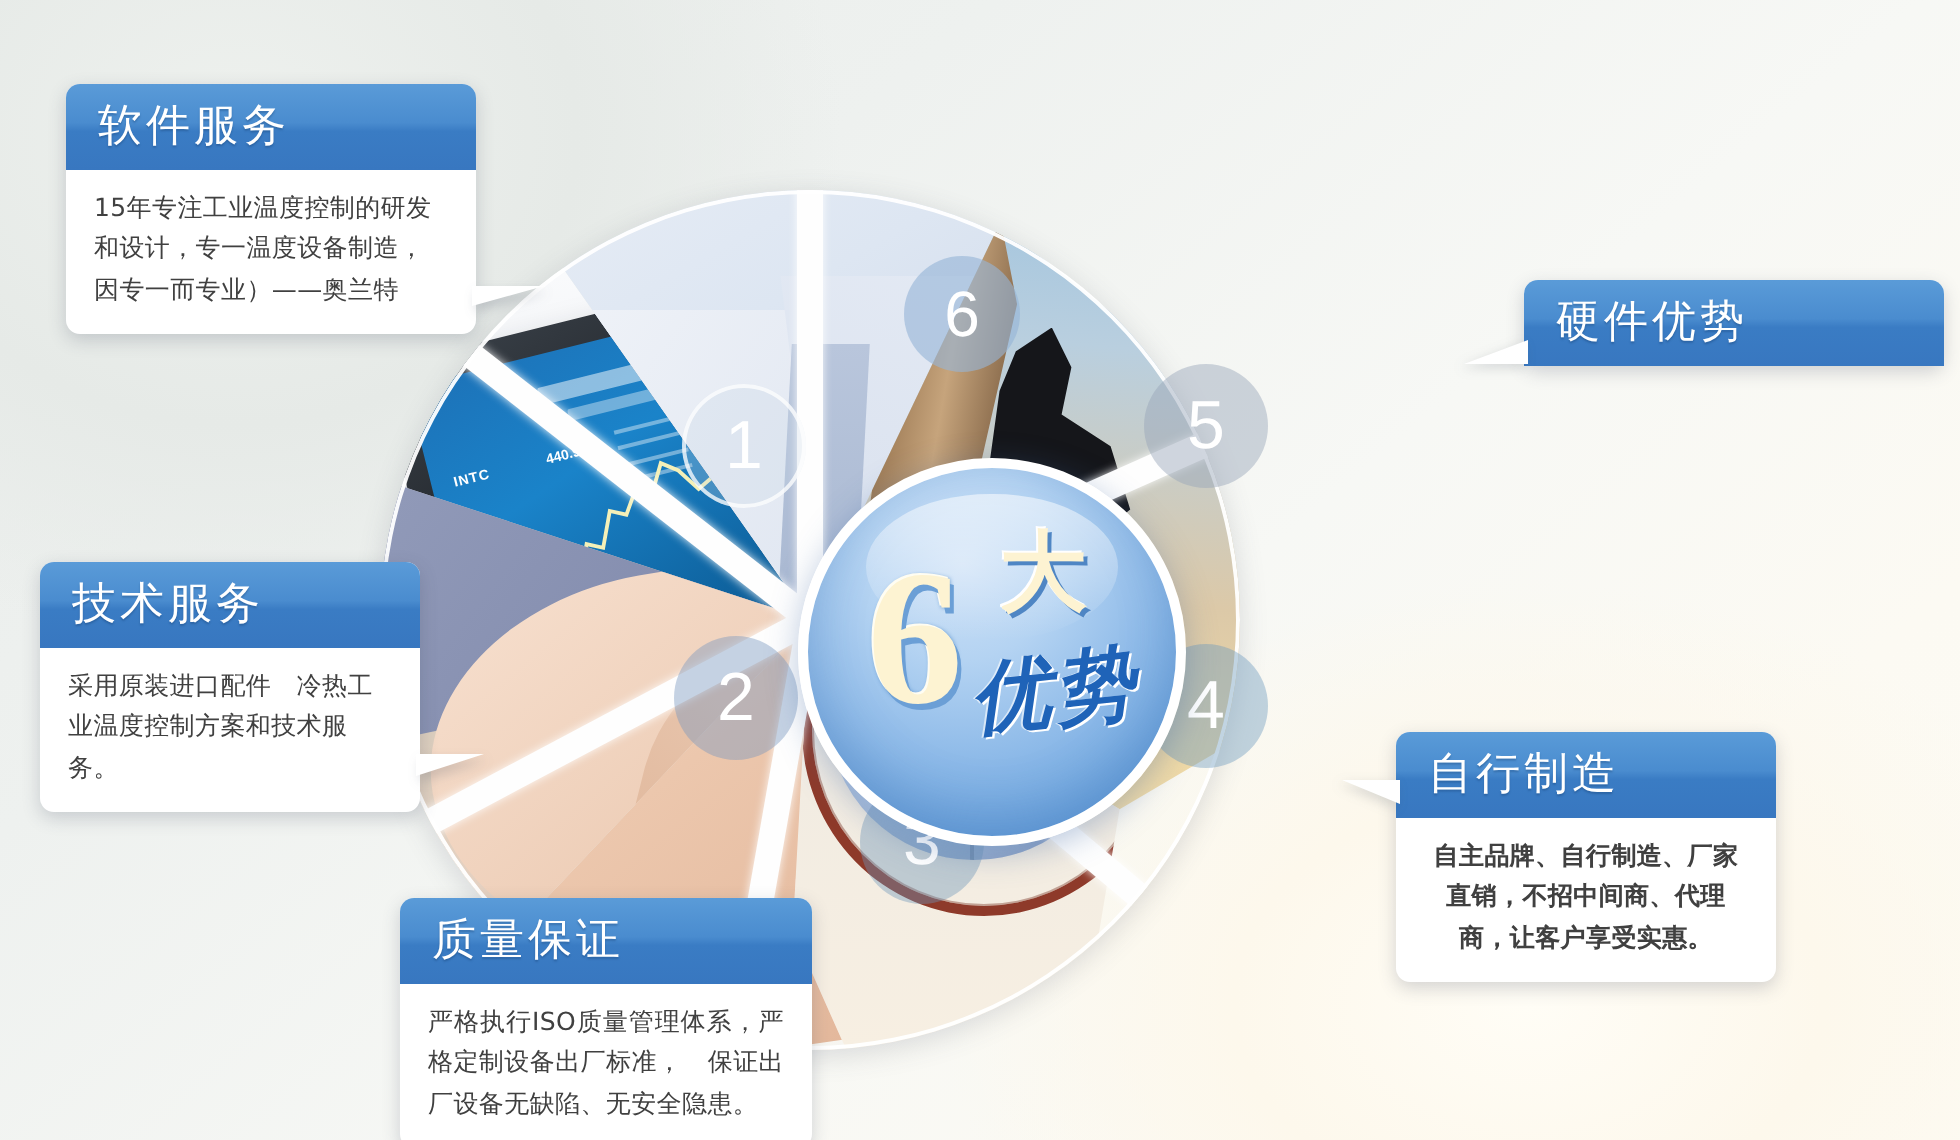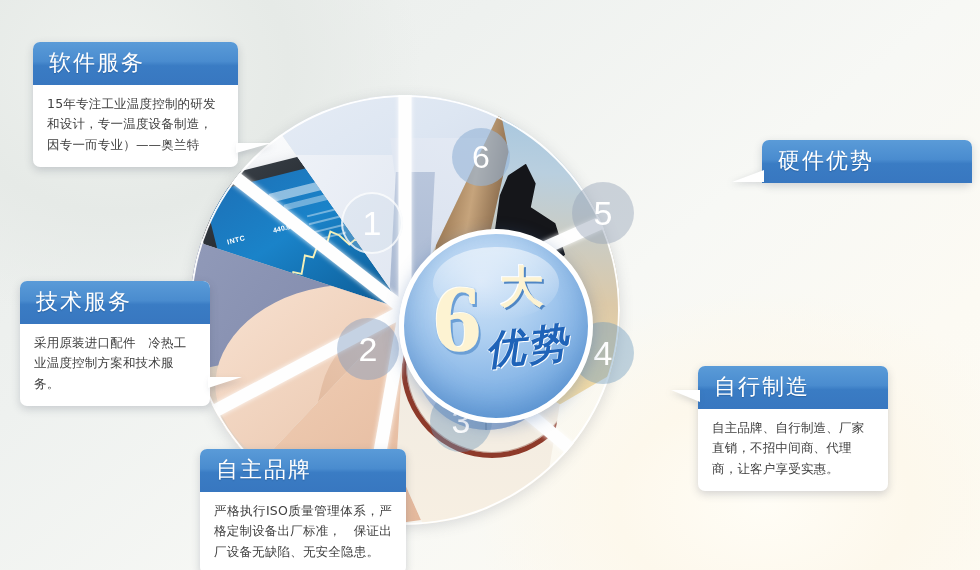--- a/index.html
+++ b/index.html
@@ -318,21 +318,21 @@
   .card-tech .tail{
     right:-32px;bottom:18px;
     border-top:11px solid #ffffff;
     border-right:34px solid transparent;
     filter:drop-shadow(2px 3px 3px rgba(60,70,90,.2));
   }
 
   .card-quality{left:200px;top:449px;width:206px;}
   .card-quality .card-body{text-align:justify;}
 
-  .soft-center{text-align:left;}
+  .soft-center{text-align:center;font-weight:bold;}
 </style>
 </head>
 <body>
 
 <div id="stage">
 
   <div class="ring">
     <div class="ring-wrap">
 
       <div class="wedge w1">
@@ -495,18 +495,18 @@
     <div class="tail"></div>
   </div>
 
   <div class="card card-tech">
     <div class="card-head">技术服务</div>
     <div class="card-body">采用原装进口配件　冷热工业温度控制方案和技术服务。</div>
     <div class="tail"></div>
   </div>
 
   <div class="card card-quality">
-    <div class="card-head">自主品牌</div>
+    <div class="card-head">质量保证</div>
     <div class="card-body">严格执行ISO质量管理体系，严格定制设备出厂标准，　保证出厂设备无缺陷、无安全隐患。</div>
 
   </div>
 
 </div>
 
 </body></html>

